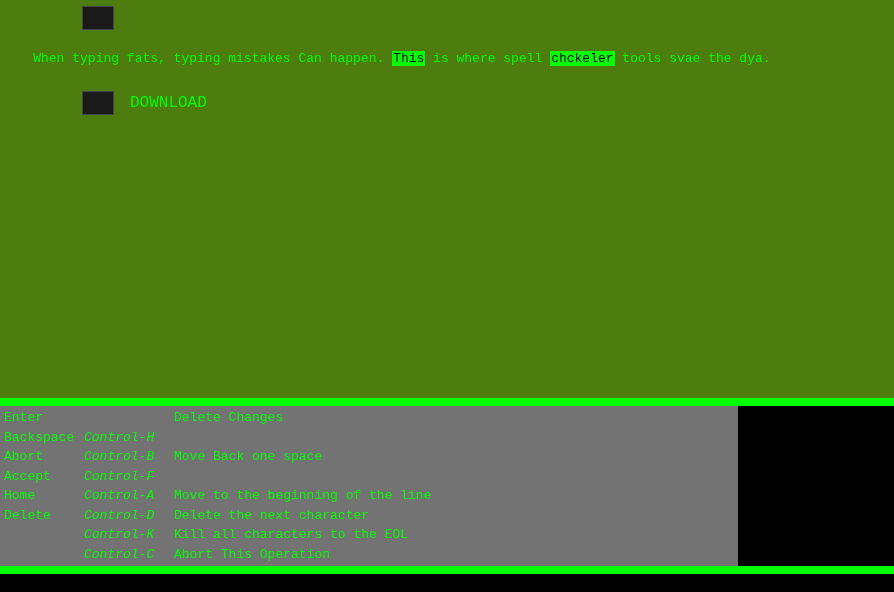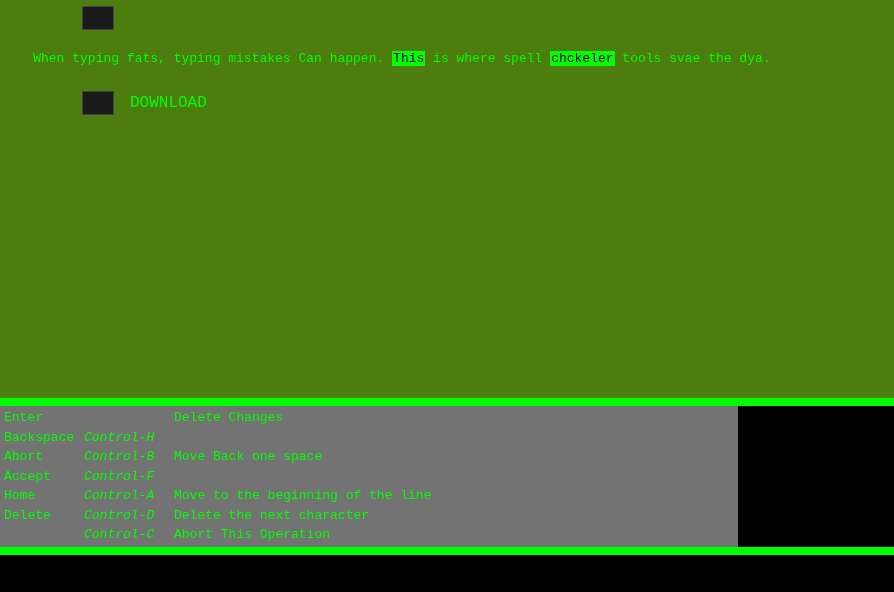--- a/index.html
+++ b/index.html
@@ -112,16 +112,17 @@
 <div id="green-bar"></div>
 
 <div id="shortcut-area">
 
 <div class="shortcut-row"><span class="shortcut-key">Enter</span><span class="shortcut-ctrl"></span><span class="shortcut-desc">Delete Changes</span></div>
     <div class="shortcut-row"><span class="shortcut-key">Backspace</span><span class="shortcut-ctrl">Control-H</span></div>
     <div class="shortcut-row"><span class="shortcut-key">Abort</span><span class="shortcut-ctrl">Control-B</span><span class="shortcut-desc">Move Back one space</span></div>
     <div class="shortcut-row"><span class="shortcut-key">Accept</span><span class="shortcut-ctrl">Control-F</span></div>
     <div class="shortcut-row"><span class="shortcut-key">Home</span><span class="shortcut-ctrl">Control-A</span><span class="shortcut-desc">Move to the beginning of the line</span></div>
     <div class="shortcut-row"><span class="shortcut-key">Delete</span><span class="shortcut-ctrl">Control-D</span><span class="shortcut-desc">Delete the next character</span></div>
+    <div class="shortcut-row"><span class="shortcut-key"></span><span class="shortcut-ctrl">Control-K</span><span class="shortcut-desc">Kill all characters to the EOL</span></div>
     <div class="shortcut-row"><span class="shortcut-key"></span><span class="shortcut-ctrl">Control-C</span><span class="shortcut-desc">Abort This Operation</span></div>
   </div>
 
 <div id="green-bar2"></div>
 
 </body></html>

